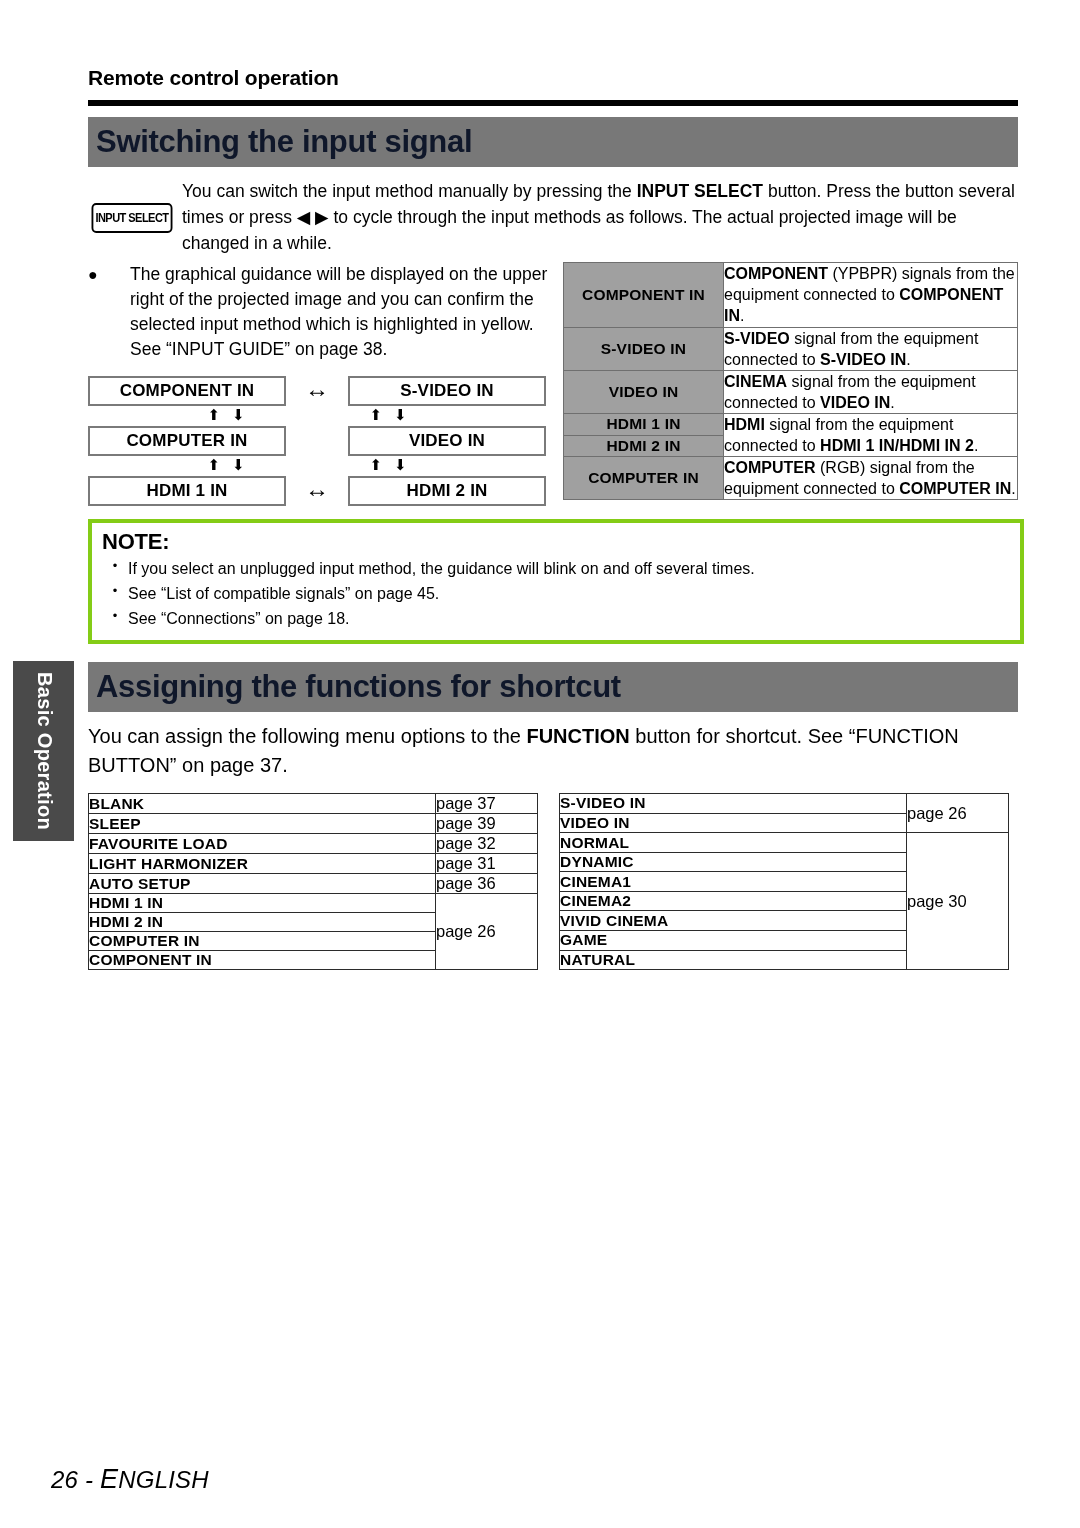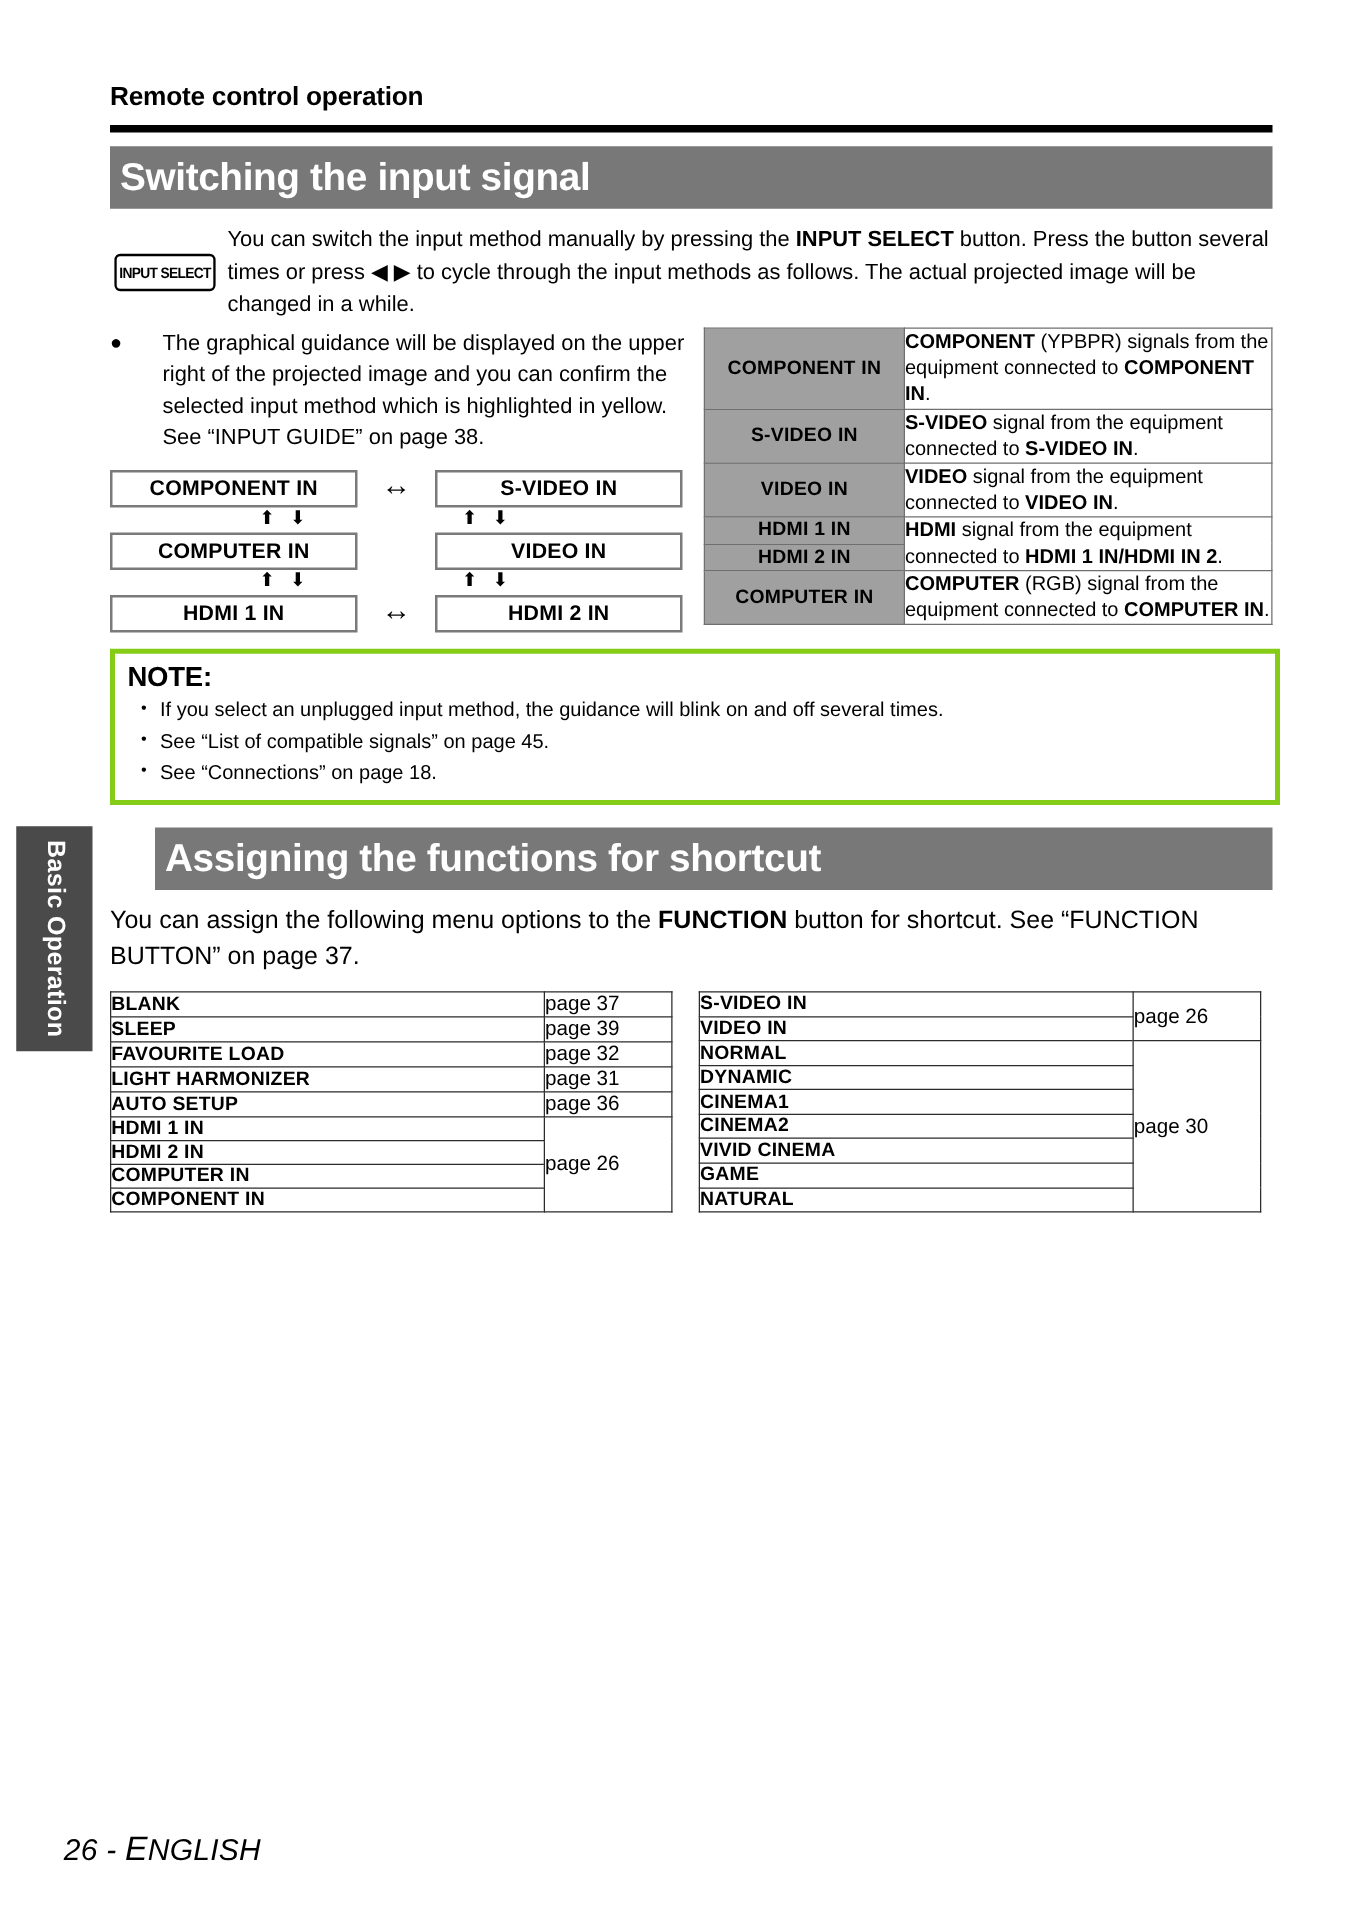--- a/index.html
+++ b/index.html
@@ -60,21 +60,21 @@
 
   
   .banner {
     background: #787878;
     height: 50px;
     margin-top: 11px;
     display: flex;
     align-items: center;
   }
   .banner-text {
-    color: #ffffff;
+    color: #0f172a;
     font-size: 31px;
     font-weight: bold;
     letter-spacing: -0.3px;
     padding-left: 8px;
   }
 
   
   .intro-row {
     display: flex;
     margin-top: 12px;
@@ -228,21 +228,21 @@
     margin-top: 2px;
   }
   .note-bullet {
     width: 26px;
     flex: 0 0 26px;
     text-align: center;
     font-size: 13px;
   }
 
   
-  .banner2 { margin-top: 18px; margin-left: 36px; }
+  .banner2 { margin-top: 18px; }
   .assign-text {
     font-size: 20px;
     line-height: 1.45;
     margin-top: 10px;
   }
   .assign-text b { font-weight: bold; }
 
   
   .tables {
     display: flex;
@@ -357,21 +357,21 @@
             <tr>
               <td class="sig-name">COMPONENT IN</td>
               <td class="sig-desc"><b>COMPONENT</b><span> (YPBPR) signals from the equipment connected to </span><b>COMPONENT IN</b><span>.</span></td>
             </tr>
             <tr>
               <td class="sig-name">S-VIDEO IN</td>
               <td class="sig-desc"><b>S-VIDEO</b><span> signal from the equipment connected to </span><b>S-VIDEO IN</b><span>.</span></td>
             </tr>
             <tr>
               <td class="sig-name">VIDEO IN</td>
-              <td class="sig-desc"><b>VIDEO</b><span> signal from the equipment connected to </span><b>VIDEO IN</b><span>.</span></td>
+              <td class="sig-desc"><b>CINEMA</b><span> signal from the equipment connected to </span><b>VIDEO IN</b><span>.</span></td>
             </tr>
             <tr>
               <td class="sig-name">HDMI 1 IN</td>
               <td class="sig-desc" rowspan="2"><b>HDMI</b><span> signal from the equipment connected to </span><b>HDMI 1 IN/HDMI IN 2</b><span>.</span></td>
             </tr>
             <tr>
               <td class="sig-name">HDMI 2 IN</td>
             </tr>
             <tr>
               <td class="sig-name">COMPUTER IN</td>

